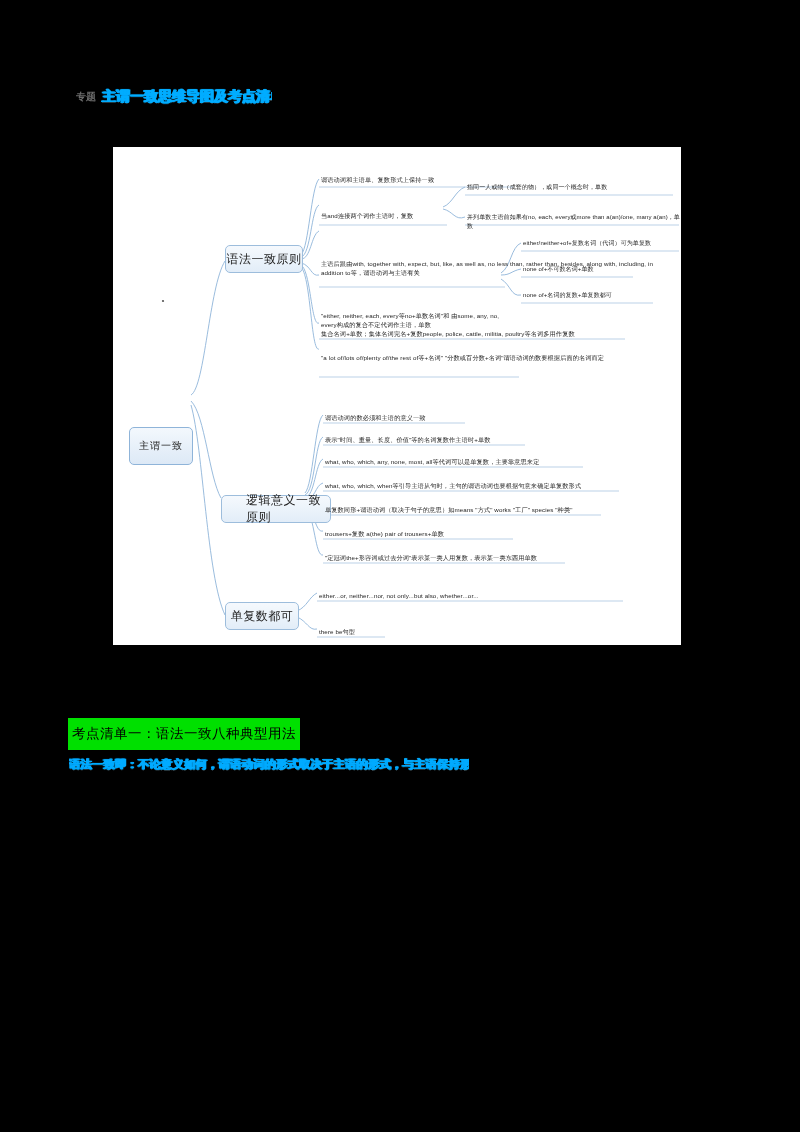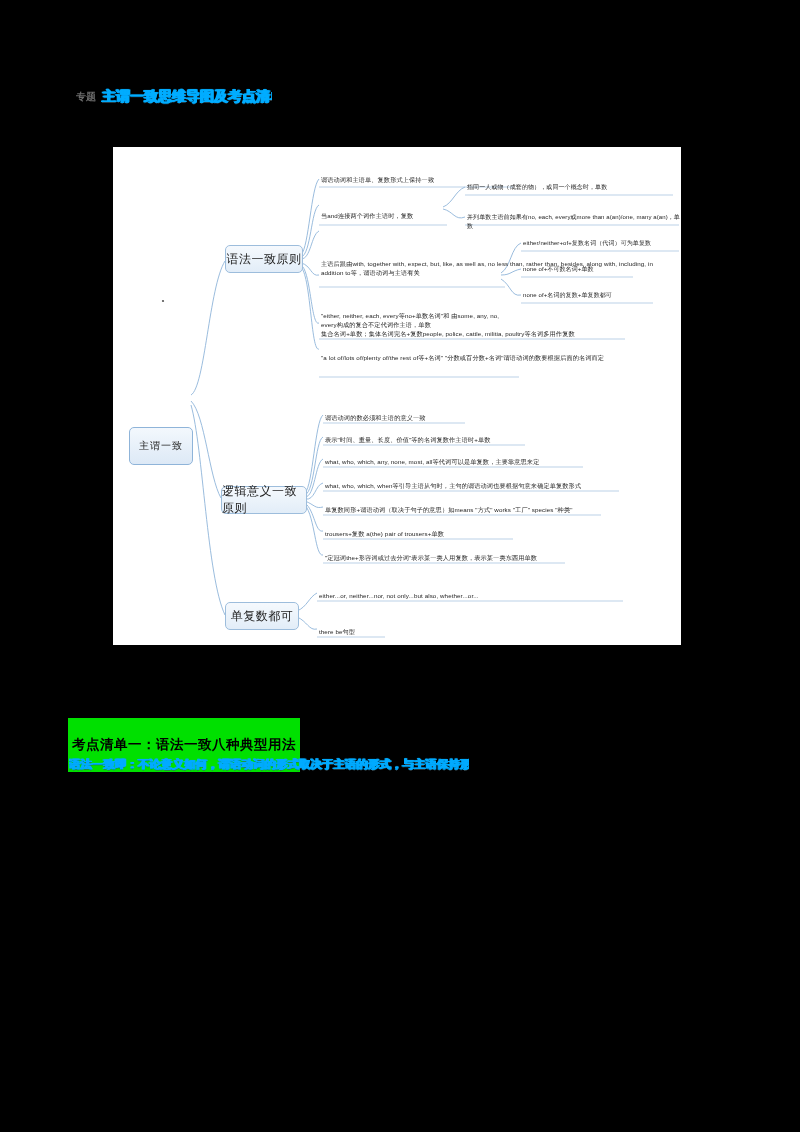--- a/index.html
+++ b/index.html
@@ -96,46 +96,46 @@
     background: linear-gradient(180deg,#f5f9fd 0%,#e2edf8 100%);
     display: flex;
     align-items: center;
     justify-content: center;
     font-size: 12px;
     color: #222;
     letter-spacing: .5px;
     filter: blur(0.2px);
   }
   #l1-grammar { left: 112px; top:  98px; width: 76px; height: 26px; }
-  #l1-logic   { left: 108px; top: 339px; width: 84px; height: 26px; }
+  #l1-logic   { left: 108px; top: 348px; width: 84px; height: 26px; padding-left: 24px; }
   #l1-near    { left: 112px; top: 455px; width: 72px; height: 26px; }
 
   
   .mm-leaf {
     position: absolute;
     font-size: 6.2px;
     color: #1d1d1d;
     line-height: 1.5;
     letter-spacing: .1px;
     filter: blur(0.25px);
   }
   .mm-leaf.lvl3 { font-size: 6px; }
 
   
   .green-heading {
     position: absolute;
     left: 68px;
     top: 718px;
-    height: 20px;
+    height: 32px;
     background: #00e000;
     display: flex;
     align-items: center;
-    padding: 17px 4px;
+    padding: 0 4px;
     font-size: 13.5px;
-    font-weight: bold;
+    font-weight: normal;
     color: #000000;
     letter-spacing: .5px;
     white-space: nowrap;
   }
 
   
   .blue-line {
     position: absolute;
     height: 16px;
     display: flex;

